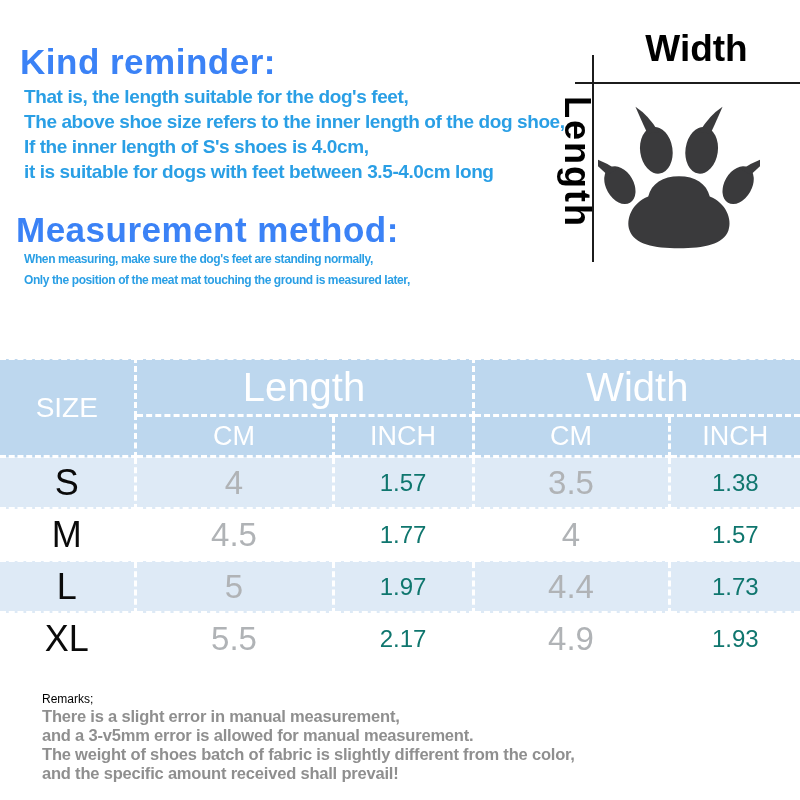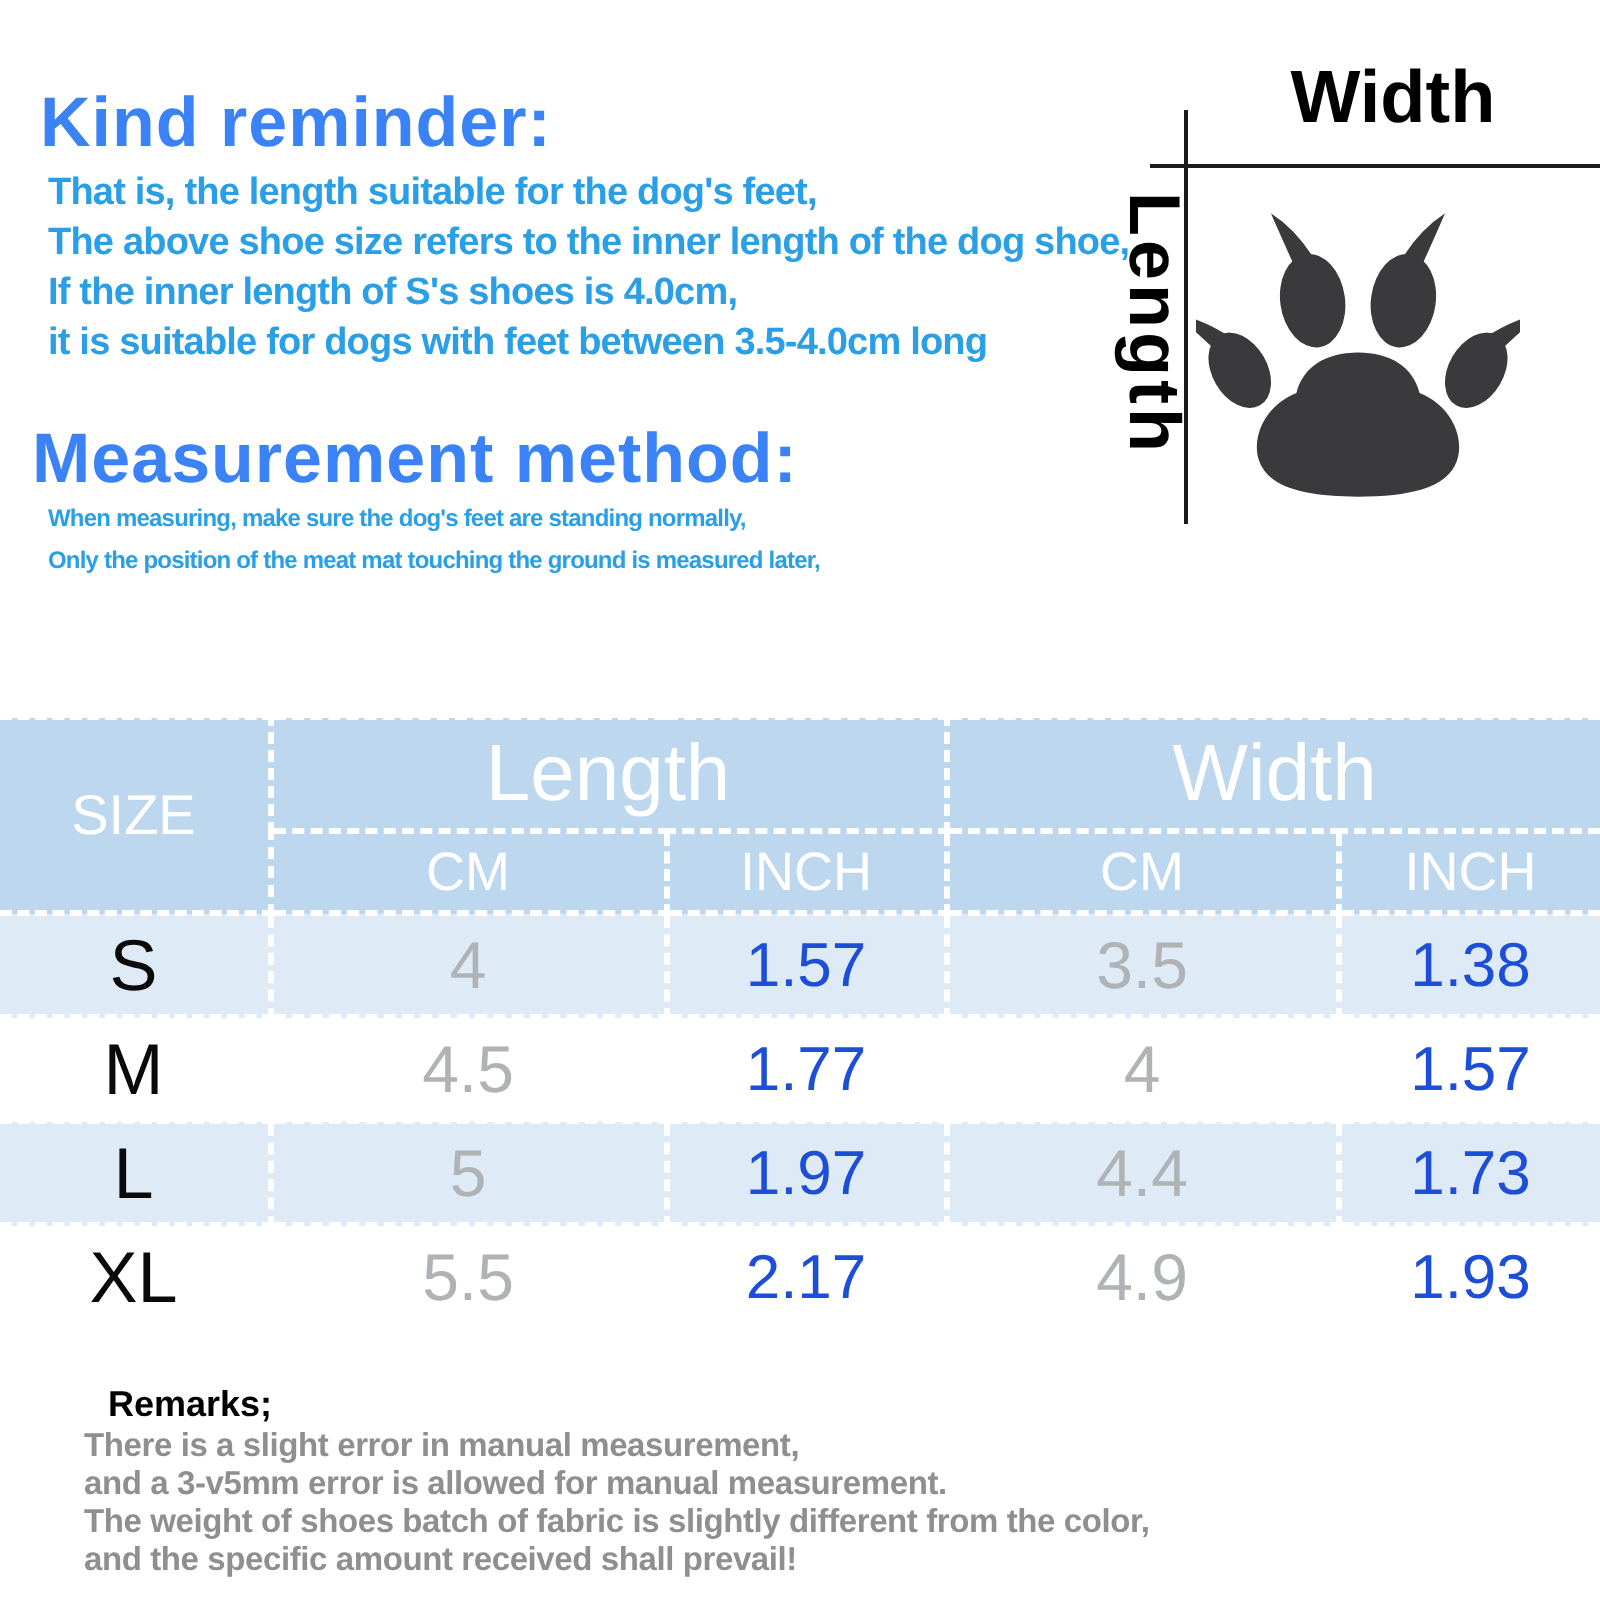--- a/index.html
+++ b/index.html
@@ -38,23 +38,23 @@
   .size-table tr:last-child>*{border-bottom:none;}
   .hdr{background:#bdd7ee;color:#ffffff;}
   .hdr-big{font-size:40px;height:54px;}
   .hdr-size{font-size:28px;}
   .hdr-sub{font-size:27px;height:38px;}
   .row-blue{background:#deeaf6;}
   .row-white{background:#ffffff;}
   .size-table td{height:49px;}
   .cell-size{font-size:36px;font-weight:bold;color:#0a0a0a;}
   .cell-cm{font-size:33px;color:#b0b3b6;}
-  .cell-inch{font-size:31px;font-weight:bold;color:#1d4ed8;}
+  .cell-inch{font-size:24px;font-weight:bold;color:#0f766e;}
   
-  .remarks-title{font-size:18px;font-weight:bold;color:#000;margin:0 0 1px 12px;}
+  .remarks-title{font-size:12px;font-weight:normal;color:#000;margin:0 0 1px 0;}
   .remarks-lines div{
     font-size:16.5px;font-weight:bold;color:#8f8f8f;line-height:19px;
     letter-spacing:-0.2px;white-space:pre;
   }
 </style>
 </head>
 <body>
 
 <div>
 

